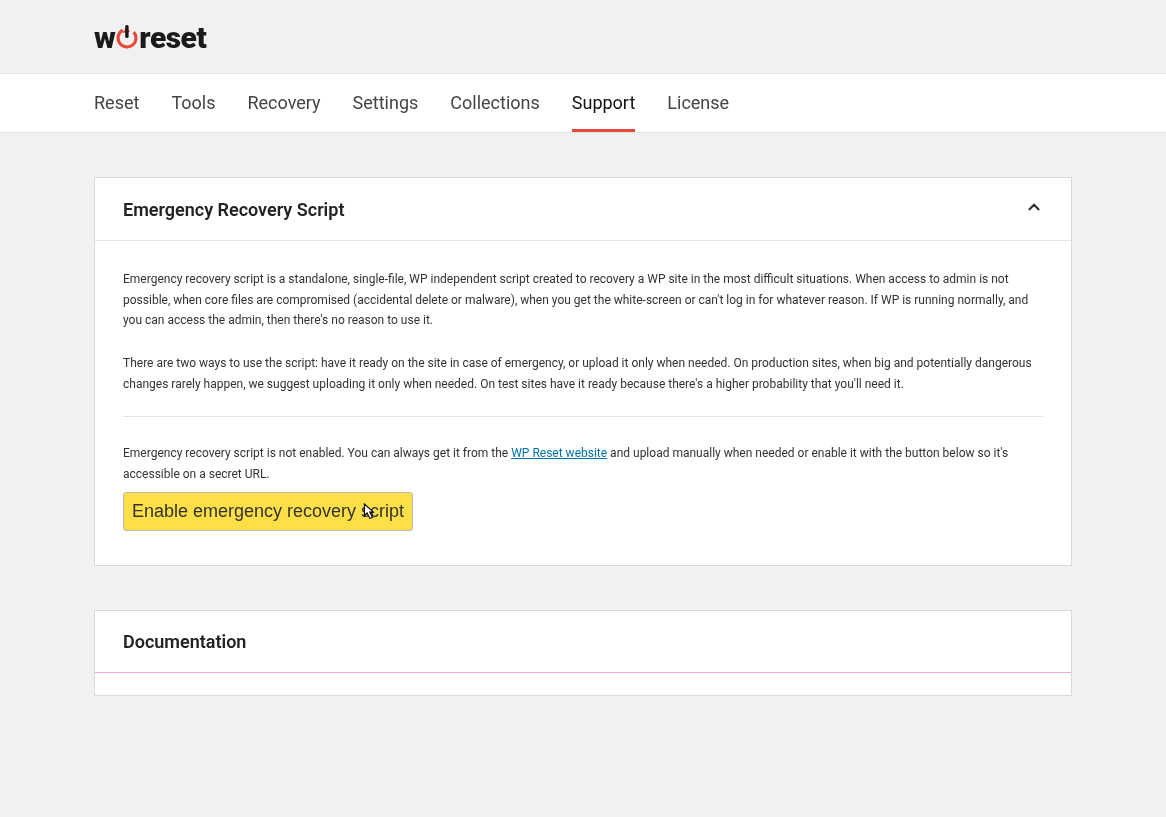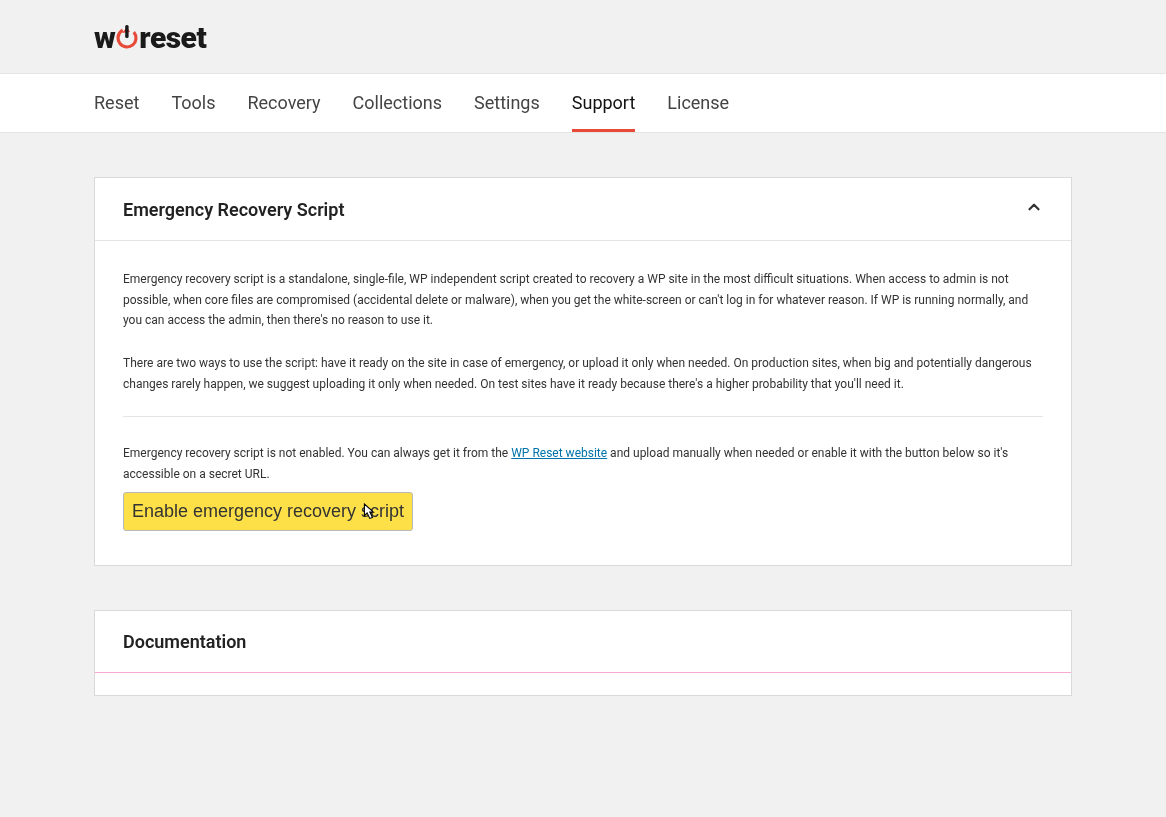--- a/index.html
+++ b/index.html
@@ -129,22 +129,22 @@
       </span>
       <span>reset</span>
     </div>
   </div>
 
   <div class="tabbar-wrap">
     <div class="tabbar">
       <div class="tab">Reset</div>
       <div class="tab">Tools</div>
       <div class="tab">Recovery</div>
+      <div class="tab">Settings</div>
       <div class="tab">Collections</div>
-      <div class="tab">Settings</div>
       <div class="tab active">Support</div>
       <div class="tab">License</div>
     </div>
   </div>
 
   <div class="content">
 
     <div class="panel">
       <div class="panel-header">
         <div class="panel-title">Emergency Recovery Script</div>

